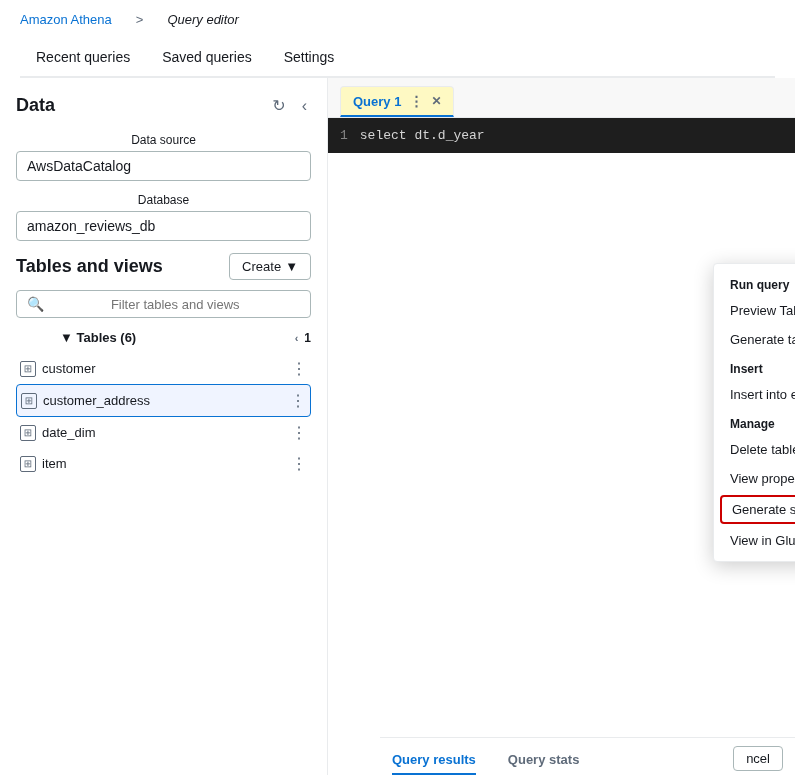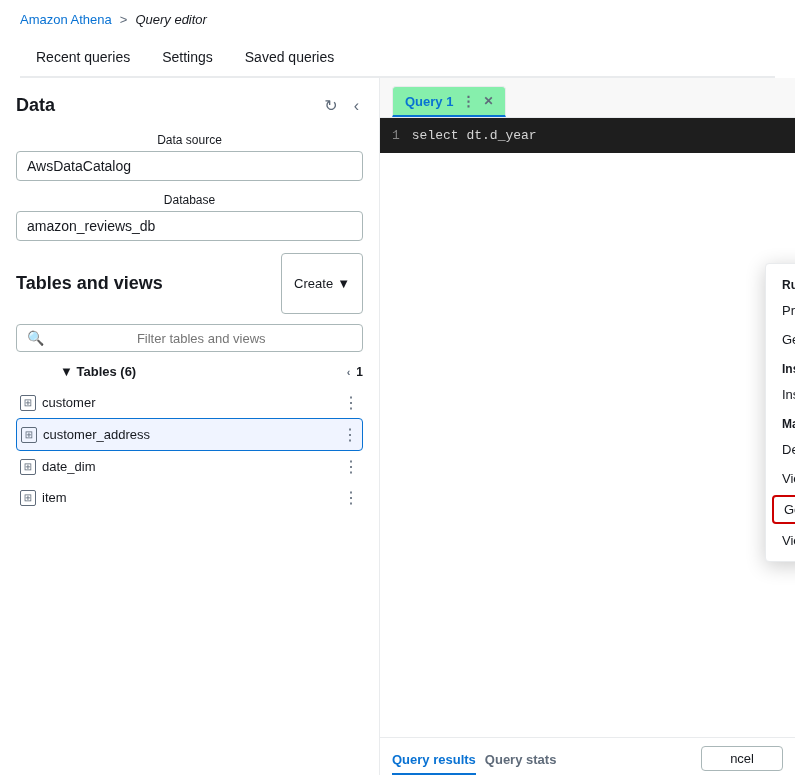--- a/index.html
+++ b/index.html
@@ -13,21 +13,21 @@
       color: #16191f;
     }
     
     .header {
       padding: 12px 20px 0 20px;
       background: #fff;
     }
     .breadcrumb {
       display: flex;
       align-items: center;
-      gap: 8px;
+      gap: 24px;
       color: #0972d3;
       font-size: 13px;
       margin-bottom: 12px;
     }
     
     .tabs {
       display: flex;
       gap: 0;
       border-bottom: 2px solid #e9ebed;
       padding: 0;
@@ -46,21 +46,21 @@
       border-bottom: 3px solid #0972d3;
       font-weight: 600;
     }
     
     .main {
       display: flex;
       height: calc(777px - 80px);
     }
     
     .left-panel {
-      width: 380px;
+      width: 328px;
       border-right: 1px solid #e9ebed;
       padding: 16px;
       overflow: hidden;
       position: relative;
     }
     .panel-header {
       display: flex;
       align-items: center;
       justify-content: space-between;
       margin-bottom: 16px;
@@ -106,21 +106,21 @@
     .tables-label {
       font-size: 18px;
       font-weight: 600;
     }
     .create-btn {
       display: flex;
       align-items: center;
       gap: 4px;
       border: 1px solid #aab7b8;
       border-radius: 4px;
-      padding: 22px 12px;
+      padding: 5px 12px;
       font-size: 13px;
       cursor: pointer;
       background: #fff;
       color: #16191f;
     }
     .search-box {
       display: flex;
       align-items: center;
       border: 1px solid #aab7b8;
       border-radius: 4px;
@@ -195,21 +195,21 @@
     .query-tab {
       display: flex;
       align-items: center;
       gap: 6px;
       padding: 6px 12px;
       font-size: 13px;
       cursor: pointer;
       border-bottom: 2px solid #0972d3;
       color: #0972d3;
       font-weight: 600;
-      background: #86efac;
+      background: #fef9c3;
       border-radius: 4px 4px 0 0;
       border: 1px solid #e9ebed;
       border-bottom: 2px solid #0972d3;
     }
     .query-tab .close {
       font-size: 12px;
       color: #5f6b7a;
       cursor: pointer;
     }
     .three-dots {
@@ -266,40 +266,40 @@
     }
     
     .bottom-tabs {
       position: absolute;
       bottom: 0;
       right: 0;
       width: calc(795px - 380px);
       display: flex;
       border-top: 1px solid #e9ebed;
       padding: 8px 12px 0 12px;
-      gap: 9px;
+      gap: 32px;
     }
     .bottom-tab {
       font-size: 13px;
       padding: 6px 0;
       cursor: pointer;
       color: #0972d3;
       font-weight: 600;
       border-bottom: 2px solid #0972d3;
     }
     .bottom-tab.inactive {
       color: #5f6b7a;
       border-bottom: none;
     }
     .cancel-btn {
       margin-left: auto;
       font-size: 13px;
       color: #16191f;
       cursor: pointer;
-      padding: 4px 28px;
+      padding: 4px 12px;
       border: 1px solid #aab7b8;
       border-radius: 4px;
       background: #fff;
       margin-bottom: 4px;
     }
     .tables-nav {
       display: flex;
       align-items: center;
       gap: 6px;
     }
@@ -308,22 +308,22 @@
 <body>
 
 <div class="header">
   <div class="breadcrumb">
     <span style="color:#0972d3;cursor:pointer;">Amazon Athena</span>
     <span style="color:#5f6b7a;">&gt;</span>
     <span style="color:#16191f;font-style:italic;">Query editor</span>
   </div>
   <div class="tabs">
     <div class="tab">Recent queries</div>
+    <div class="tab">Saved queries</div>
     <div class="tab">Settings</div>
-    <div class="tab">Saved queries</div>
   </div>
 </div>
 
 <div class="main">
 
   <div class="left-panel">
     <div class="panel-header">
       <span class="panel-title">Data</span>
       <div class="panel-icons">
         <span class="icon-btn">↻</span>

